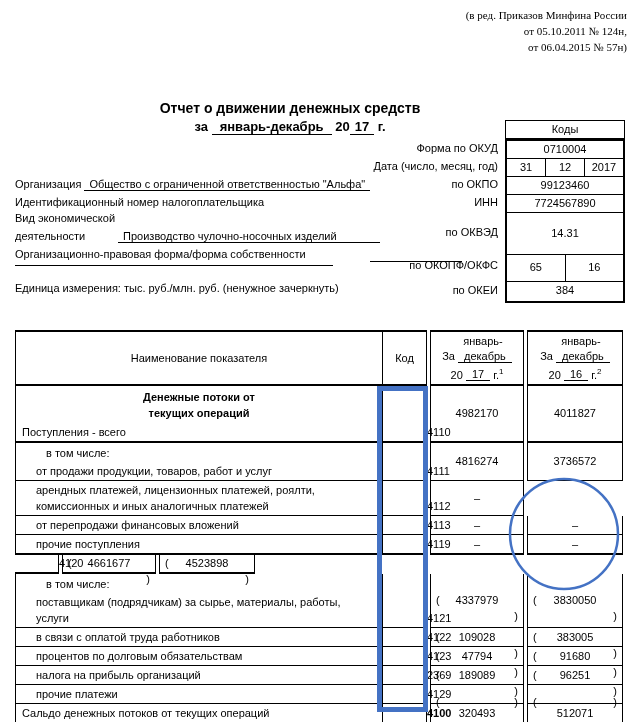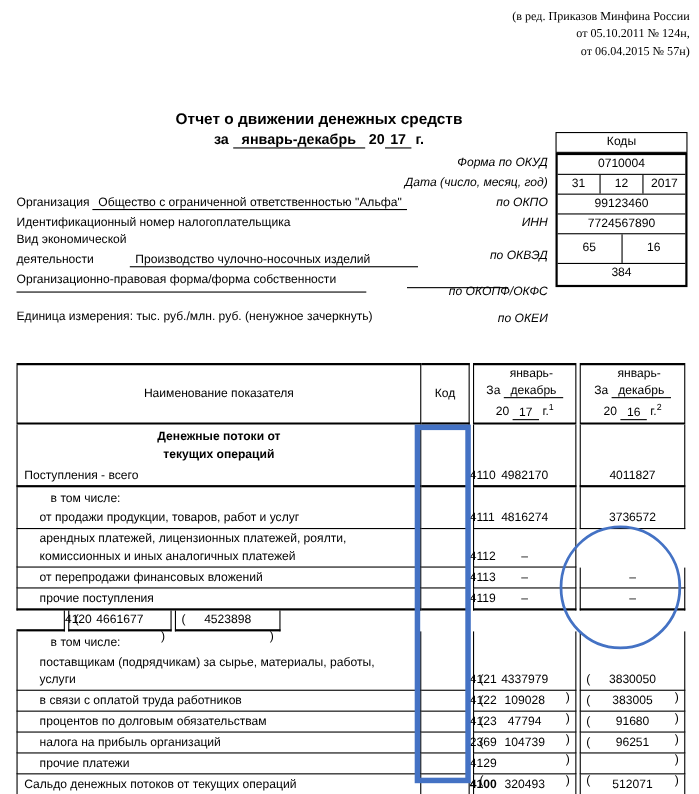--- a/index.html
+++ b/index.html
@@ -13,21 +13,21 @@
     font-family:"Liberation Serif", serif; font-size:11px; line-height:1.45; }
   
   .title { position:absolute; top:100px; left:40px; width:500px; text-align:center;
     font-weight:bold; font-size:14px; }
   .subtitle { position:absolute; top:119px; left:40px; width:500px; text-align:center;
     font-weight:bold; font-size:13px; }
   .subtitle .u { border-bottom:1px solid #000; padding:0 8px; }
   .subtitle .uy { padding:0 5px; }
   
   .lbl { position:absolute; white-space:nowrap; }
-  .r { right:137px; text-align:left;font-style:italic; }
+  .r { right:137px; text-align:left; }
   .iline { position:absolute; left:15px; white-space:nowrap; }
   .u-fill { display:inline-block; border-bottom:1px solid #000; padding:0 5px; }
   .legal-u1 { position:absolute; left:370px; top:248px; width:92px; height:14px; border-bottom:1px solid #000; }
   .legal-u2 { position:absolute; left:15px; top:252px; width:318px; height:14px; border-bottom:1px solid #000; }
   
   .codes { position:absolute; left:505px; top:120px; width:120px; }
   .codes-hdr { border:1px solid #000; height:19px; text-align:center; line-height:17px; }
   .codes-body { border:2px solid #000; }
   .crow { height:18px; border-bottom:1px solid #000; text-align:center; line-height:17px; }
   .crow.tall { height:42px; line-height:40px; }
@@ -38,21 +38,21 @@
   .crow.cdate span { flex:1; }
   .crow.cdate span + span { border-left:1px solid #000; }
   .crow.last { height:19px; border-bottom:none; }
   
   .ftable { position:absolute; left:15px; top:330px; width:608px; }
   .trow, .thead { display:flex; align-items:stretch; }
   .cell { display:flex; flex-direction:column; justify-content:flex-end; }
   .c-name { width:368px; border-left:1px solid #000; border-right:1px solid #000; }
   .c-code { width:44px; border-right:1px solid #000; }
   .gap { width:3px; }
-  .c-amt { width:94px; border-left:1px solid #000; border-right:1px solid #000; }
+  .c-amt { width:94px; border-left:1px solid #000; border-right:1px solid #000;justify-content:center; }
   .c-amt2 { width:96px; }
   .thead { height:56px; }
   .thead .cell { border-top:2px solid #000; border-bottom:2px solid #000;
     justify-content:center; text-align:center; }
   .ph { line-height:15px; font-size:11px; }
   .ph .u { border-bottom:1px solid #000; padding:0 6px; }
   .ph sup { font-size:8px; vertical-align:super; }
   .ph-top { padding-left:12px; }
   .tbody .cell { border-bottom:1px solid #000; }
   .trow.thick .cell { border-bottom-width:2px; }
@@ -120,20 +120,21 @@
     <div class="codes-hdr">Коды</div>
     <div class="codes-body">
       <div class="crow">0710004</div>
       <div class="crow cdate">
         <span>31</span>
           <span>12</span>
           <span>2017</span>
       </div>
       <div class="crow">99123460</div>
       <div class="crow">7724567890</div>
+      <div class="crow tall">14.31</div>
       <div class="crow duo">
         <span>65</span>
           <span>16</span>
       </div>
       <div class="crow last">384</div>
     </div>
   </div>
 
   <div class="ftable">
     <div class="thead">
@@ -299,21 +300,21 @@
         </div>
         <div class="trow">
           <div class="cell c-name">
             <div class="nm ind1">налога на прибыль организаций</div>
           </div>
           <div class="cell c-code">
             <div class="code-line">2369</div>
           </div>
           <div class="gap"></div>
           <div class="cell c-amt">
-            <div class="amt-line"><div class="paren-l">(</div><span>104739</span><div class="paren-r">)</div></div>
+            <div class="amt-line"><div class="paren-l">(</div><span>189089</span><div class="paren-r">)</div></div>
           </div>
           <div class="gap"></div>
           <div class="cell c-amt c-amt2">
             <div class="amt-line"><div class="paren-l">(</div><span>96251</span><div class="paren-r">)</div></div>
           </div>
         </div>
         <div class="trow">
           <div class="cell c-name">
             <div class="nm ind1">прочие платежи</div>
           </div>

